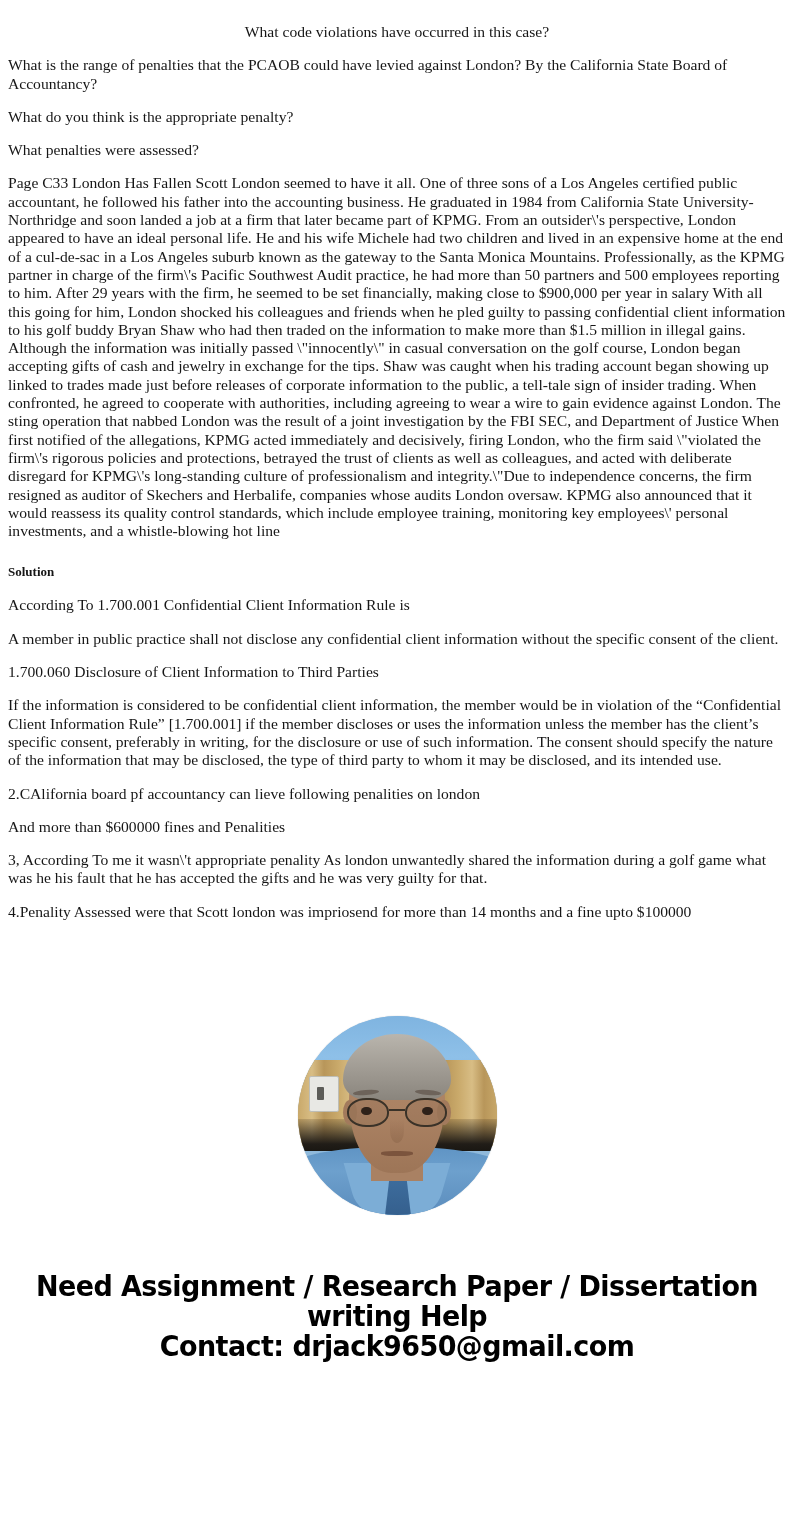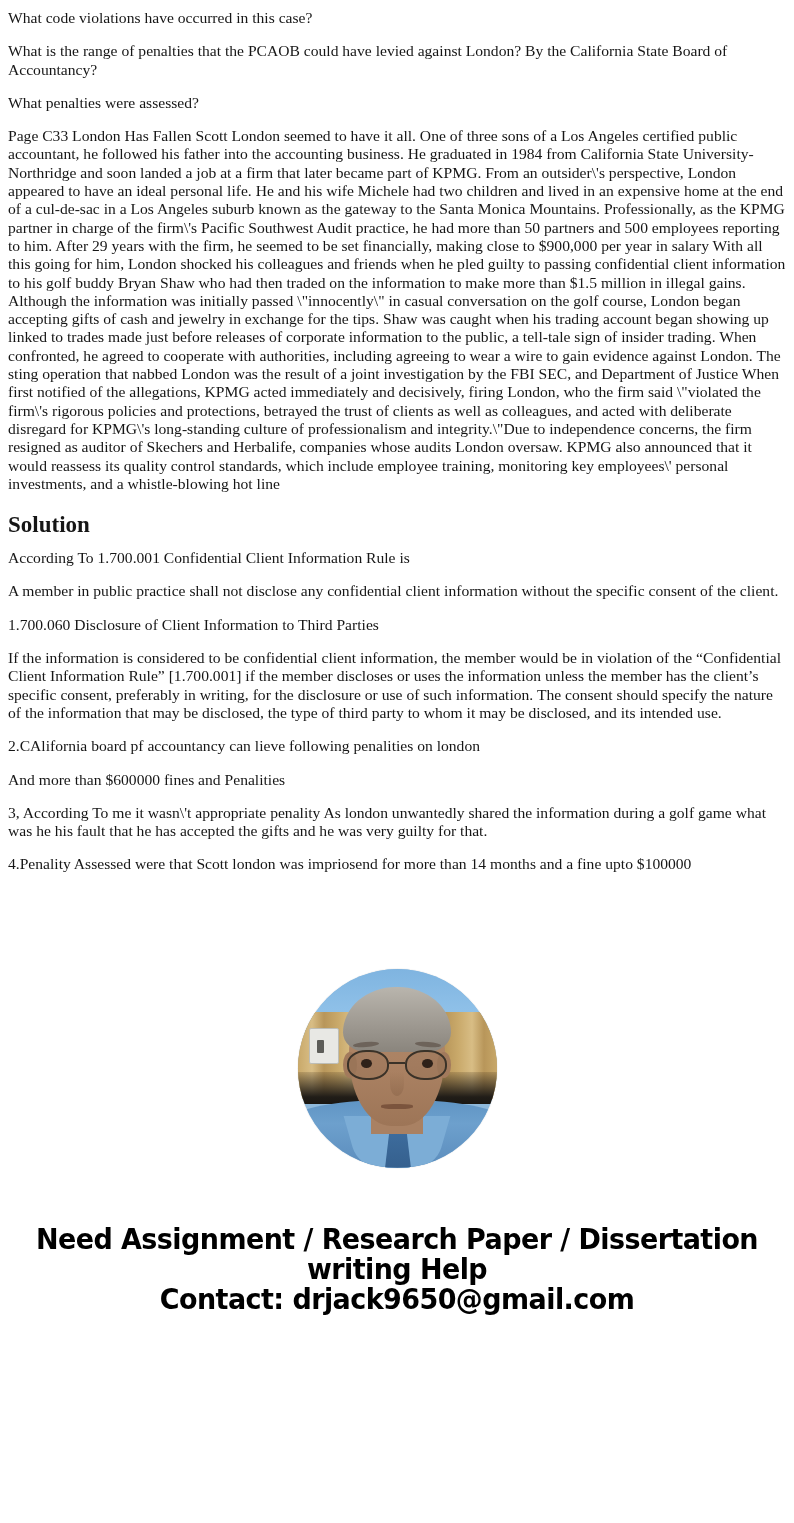--- a/index.html
+++ b/index.html
@@ -20,25 +20,26 @@
     padding: 8px 8px 0 8px;
   }
   p.para {
     margin: 0 0 15px 0;
     font-size: 15.6px;
     line-height: 18.3px;
     text-align: left;
     word-wrap: break-word;
   }
   p.para:first-child {
-    margin-top: 1px;
+    margin-top: 15px;
+    text-align: center;
   }
   h3.solution-heading {
     margin: 22px 0 14px 0;
-    font-size: 23px;
+    font-size: 13px;
     line-height: 20px;
     font-weight: bold;
   }
   .avatar-wrap {
     margin-top: 95px;
     display: flex;
     justify-content: center;
     align-items: center;
   }
   .avatar {
@@ -211,20 +212,21 @@
   }
   .footer-line { display: block; }
 </style>
 </head>
 <body>
 
 <div class="doc">
 
   <p class="para">What code violations have occurred in this case?</p>
   <p class="para">What is the range of penalties that the PCAOB could have levied against London? By the California State Board of Accountancy?</p>
+  <p class="para">What do you think is the appropriate penalty?</p>
   <p class="para">What penalties were assessed?</p>
 
   <p class="para">Page C33 London Has Fallen Scott London seemed to have it all. One of three sons of a Los Angeles certified public accountant, he followed his father into the accounting business. He graduated in 1984 from California State University-Northridge and soon landed a job at a firm that later became part of KPMG. From an outsider\'s perspective, London appeared to have an ideal personal life. He and his wife Michele had two children and lived in an expensive home at the end of a cul-de-sac in a Los Angeles suburb known as the gateway to the Santa Monica Mountains. Professionally, as the KPMG partner in charge of the firm\'s Pacific Southwest Audit practice, he had more than 50 partners and 500 employees reporting to him. After 29 years with the firm, he seemed to be set financially, making close to $900,000 per year in salary With all this going for him, London shocked his colleagues and friends when he pled guilty to passing confidential client information to his golf buddy Bryan Shaw who had then traded on the information to make more than $1.5 million in illegal gains. Although the information was initially passed \"innocently\" in casual conversation on the golf course, London began accepting gifts of cash and jewelry in exchange for the tips. Shaw was caught when his trading account began showing up linked to trades made just before releases of corporate information to the public, a tell-tale sign of insider trading. When confronted, he agreed to cooperate with authorities, including agreeing to wear a wire to gain evidence against London. The sting operation that nabbed London was the result of a joint investigation by the FBI SEC, and Department of Justice When first notified of the allegations, KPMG acted immediately and decisively, firing London, who the firm said \"violated the firm\'s rigorous policies and protections, betrayed the trust of clients as well as colleagues, and acted with deliberate disregard for KPMG\'s long-standing culture of professionalism and integrity.\"Due to independence concerns, the firm resigned as auditor of Skechers and Herbalife, companies whose audits London oversaw. KPMG also announced that it would reassess its quality control standards, which include employee training, monitoring key employees\' personal investments, and a whistle-blowing hot line</p>
 
   <h3 class="solution-heading">Solution</h3>
 
   <p class="para">According To 1.700.001 Confidential Client Information Rule is</p>
   <p class="para">A member in public practice shall not disclose any confidential client information without the specific consent of the client.</p>
   <p class="para">1.700.060 Disclosure of Client Information to Third Parties</p>
   <p class="para">If the information is considered to be confidential client information, the member would be in violation of the “Confidential Client Information Rule” [1.700.001] if the member discloses or uses the information unless the member has the client’s specific consent, preferably in writing, for the disclosure or use of such information. The consent should specify the nature of the information that may be disclosed, the type of third party to whom it may be disclosed, and its intended use.</p>

